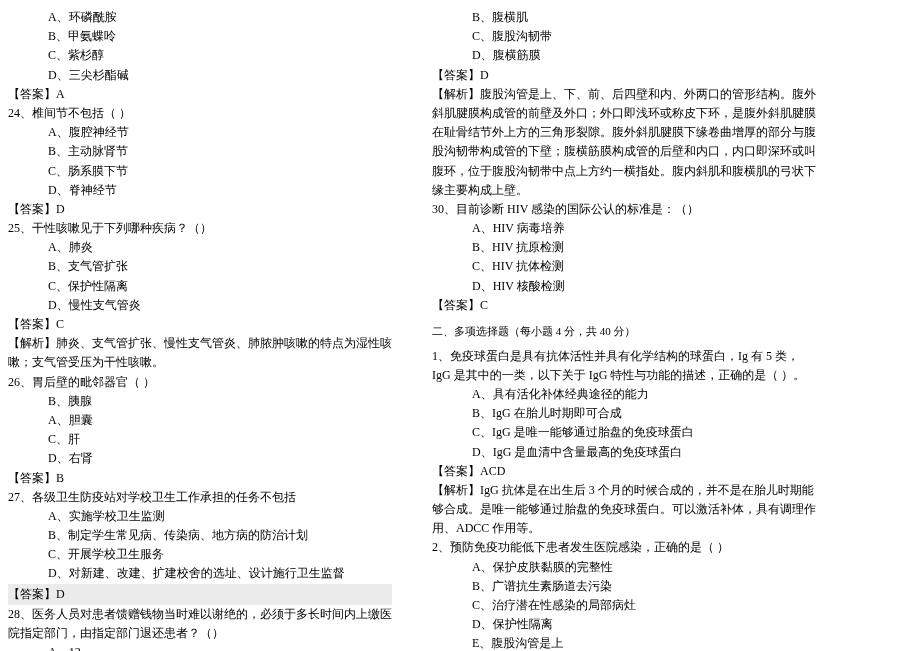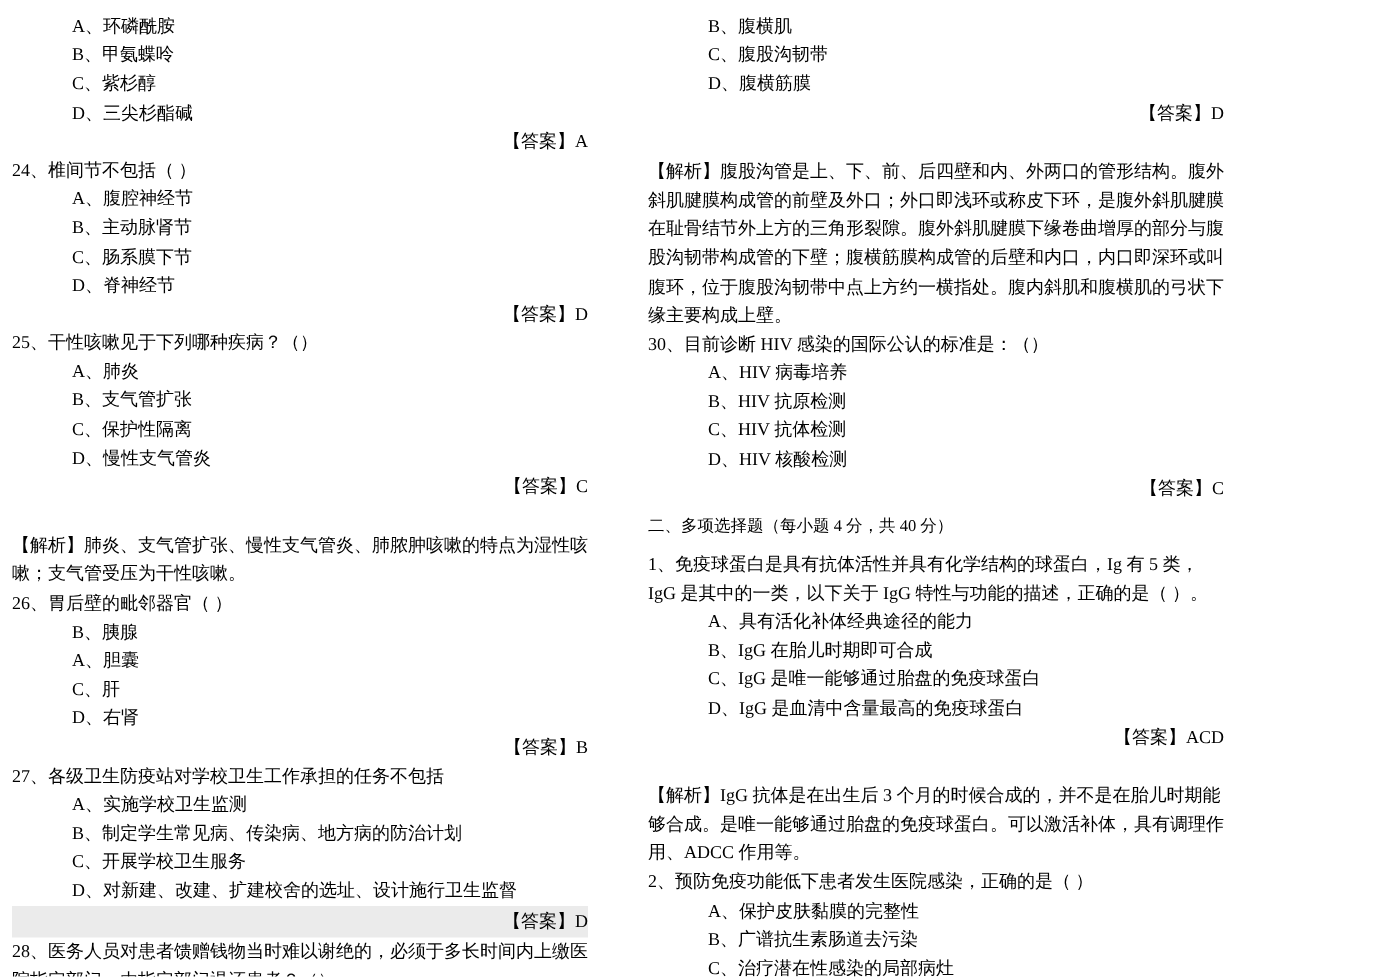--- a/index.html
+++ b/index.html
@@ -29,33 +29,31 @@
     padding-left: 20px;
   }
   .opt {
     padding-left: 40px;
   }
   .q {
     padding-left: 0px;
   }
   .ans {
     padding-left: 0px;
-    text-align: right;
   }
   .shade {
     background: #ebebeb;
     padding: 1px 0;
   }
   .section {
     font-size: 11px;
     margin: 8px 0 6px 0;
   }
   .para {
     padding-left: 0px;
-    margin-top: 20px;
   }
 </style>
 </head>
 <body>
 
 <div class="page">
 
   <div class="col col-left">
     <div class="opt">A、环磷酰胺</div>
     <div class="opt">B、甲氨蝶呤</div>

